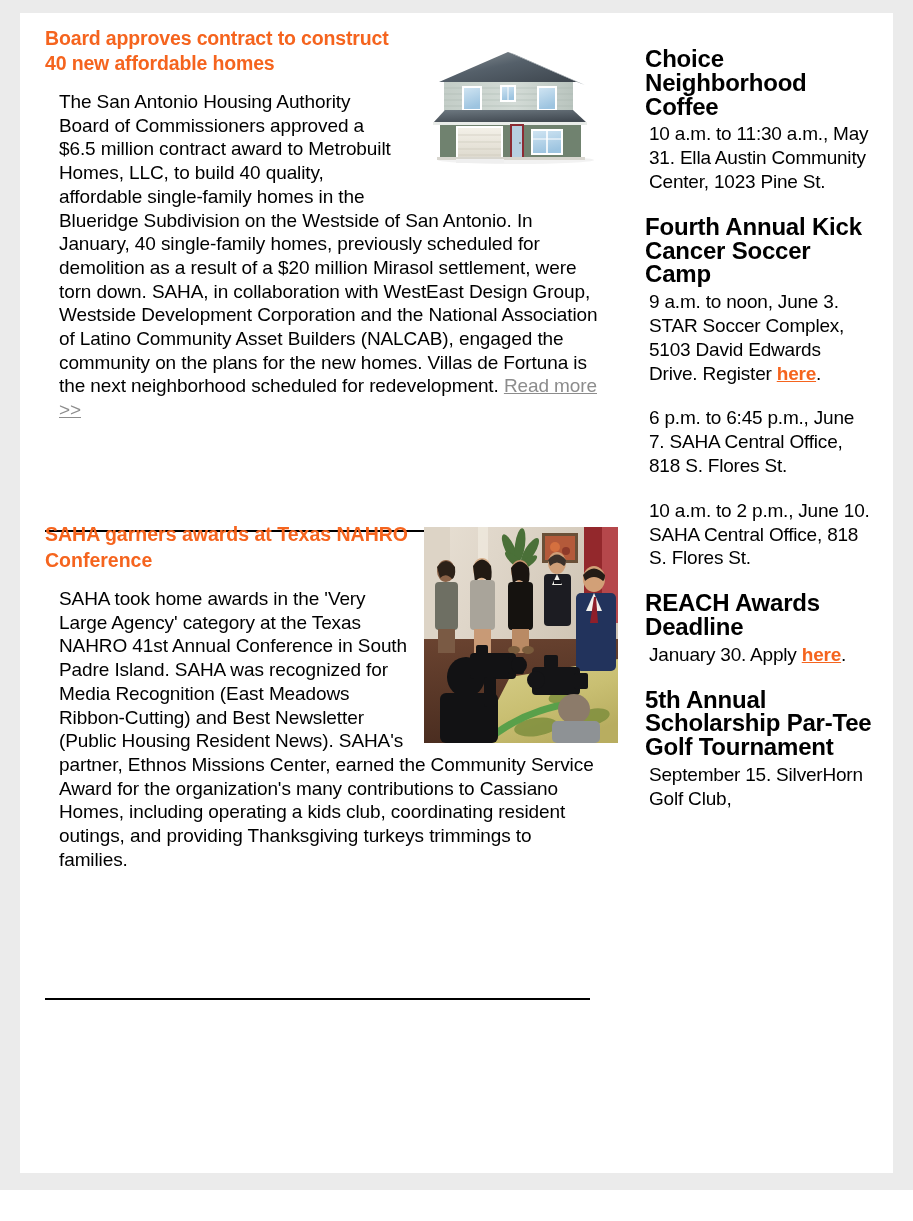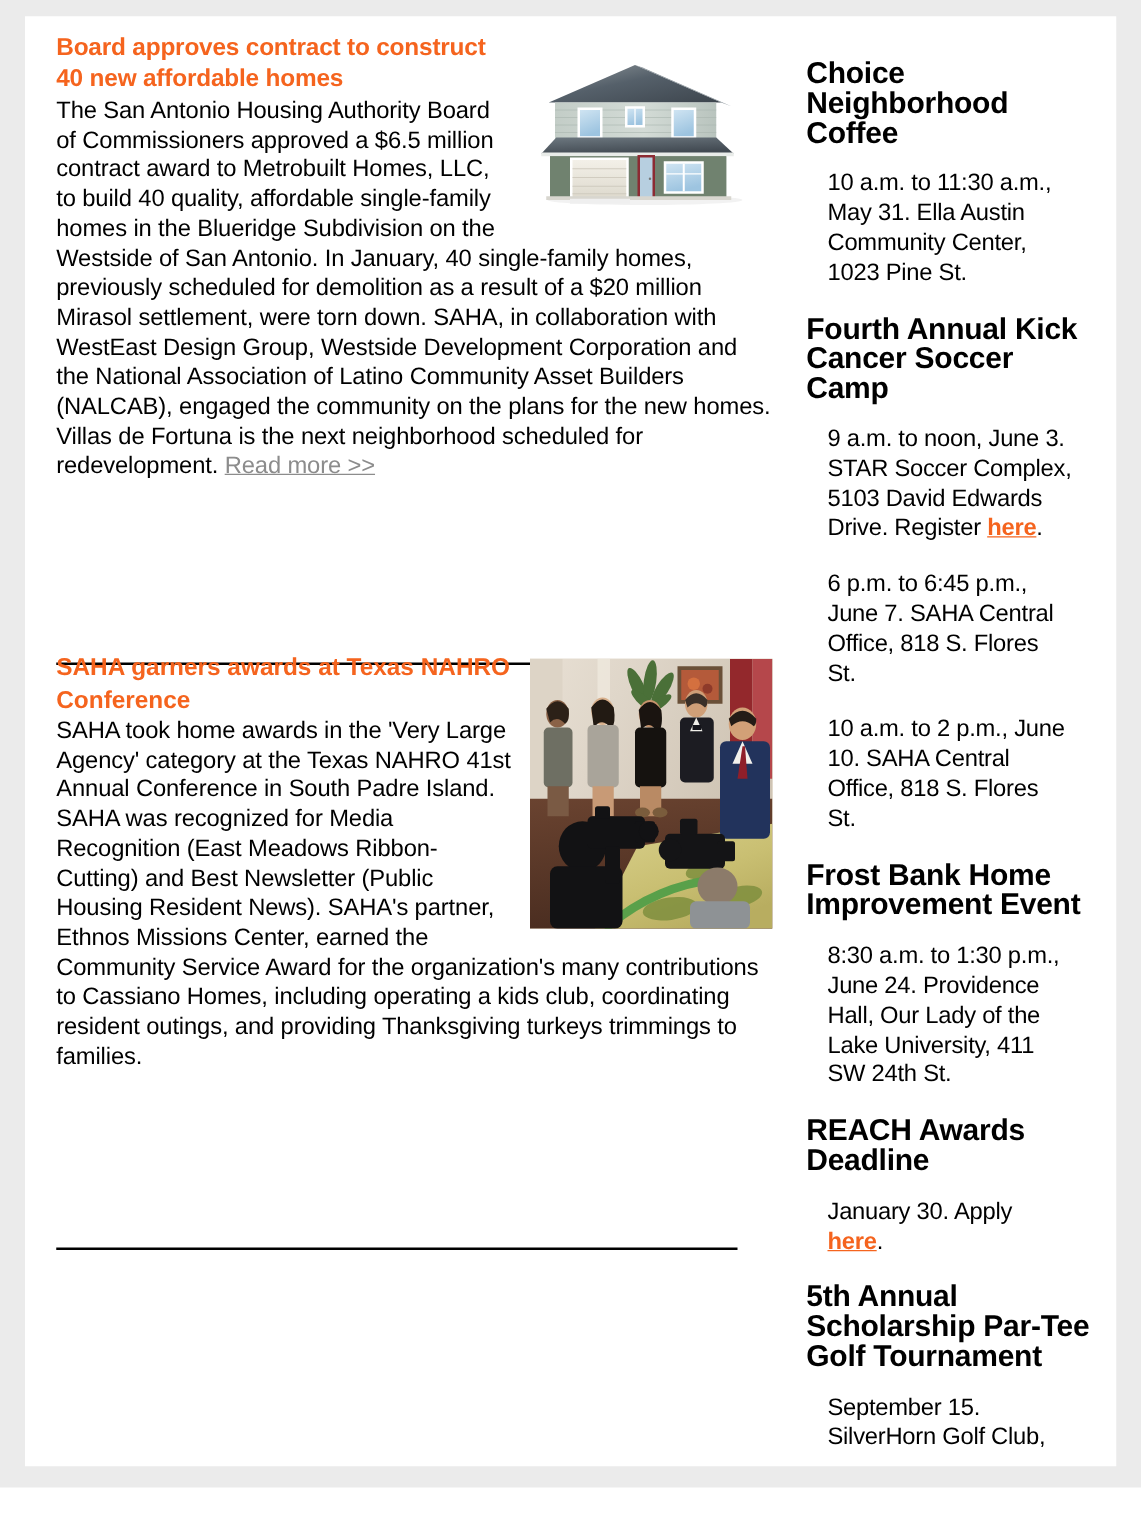--- a/index.html
+++ b/index.html
@@ -56,21 +56,21 @@
     font-size: 19.5px;
     line-height: 25px;
     margin: 0 0 1px 0;
     letter-spacing: -0.15px;
   }
 
   .article-body {
     color: #000000;
     font-size: 19px;
     line-height: 23.7px;
-    margin: 0;
+    margin: 14px;
     letter-spacing: -0.1px;
   }
 
   .read-more {
     color: #8c8c8c;
     text-decoration: underline;
     cursor: pointer;
   }
 
   
@@ -134,21 +134,21 @@
     font-size: 24px;
     line-height: 23.8px;
     color: #000000;
     margin: 0;
     letter-spacing: -0.2px;
   }
   .event-detail {
     font-size: 19px;
     line-height: 23.8px;
     color: #000000;
-    margin: 17px;
+    margin: 4px;
     letter-spacing: -0.2px;
   }
   .ev-link {
     color: #f5641e;
     text-decoration: underline;
     font-weight: bold;
     cursor: pointer;
   }
 
   
@@ -395,24 +395,20 @@
       </div>
 
       <div class="event">
         <div class="event-detail"><span>6 p.m. to 6:45 p.m., June 7. SAHA Central Office, 818 S. Flores St.</span></div>
       </div>
 
       <div class="event">
         <div class="event-detail"><span>10 a.m. to 2 p.m., June 10. SAHA Central Office, 818 S. Flores St.</span></div>
       </div>
 
-      <div class="event">
-        <div class="event-title">Frost Bank Home Improvement Event</div>
-        <div class="event-detail"><span>8:30 a.m. to 1:30 p.m., June 24. Providence Hall, Our Lady of the Lake University, 411 SW 24th St.</span></div>
-      </div>
 
       <div class="event">
         <div class="event-title">REACH Awards Deadline</div>
         <div class="event-detail"><span>January 30. Apply </span><span class="ev-link">here</span><span>.</span></div>
       </div>
 
       <div class="event">
         <div class="event-title">5th Annual Scholarship Par-Tee Golf Tournament</div>
         <div class="event-detail"><span>September 15. SilverHorn Golf Club,</span></div>
       </div>

